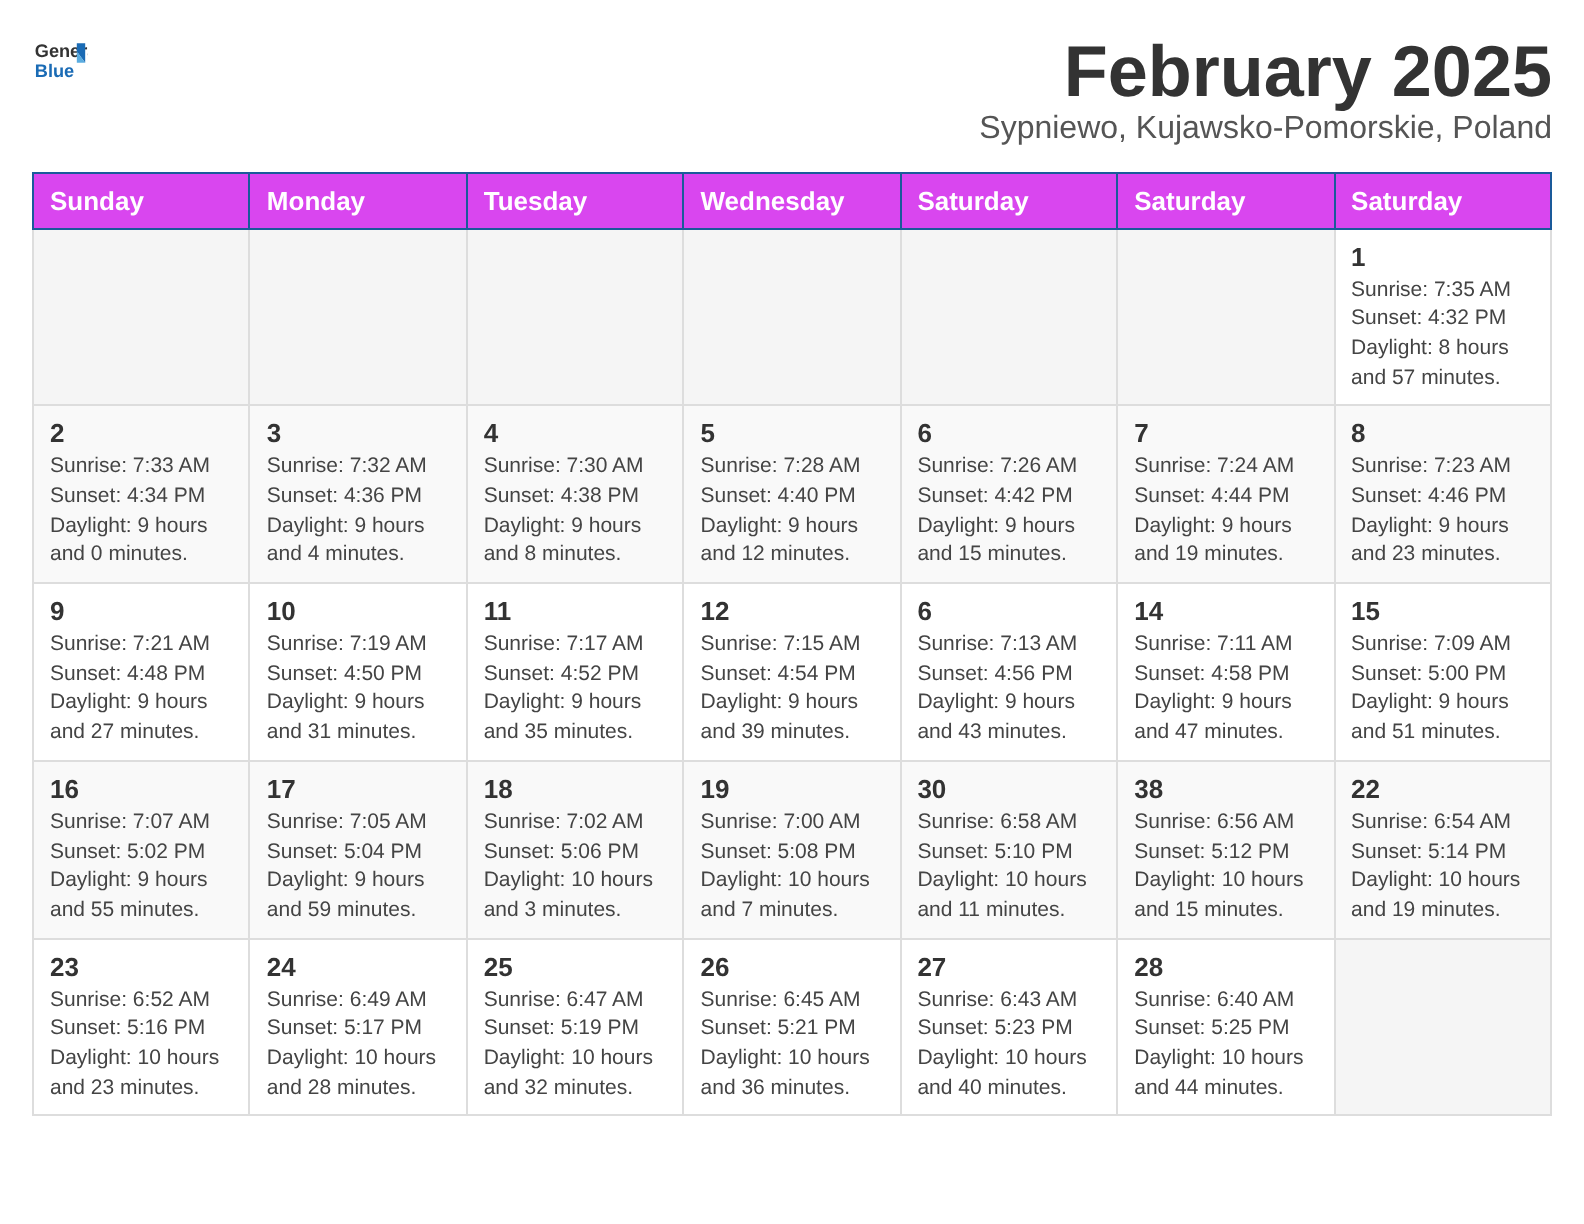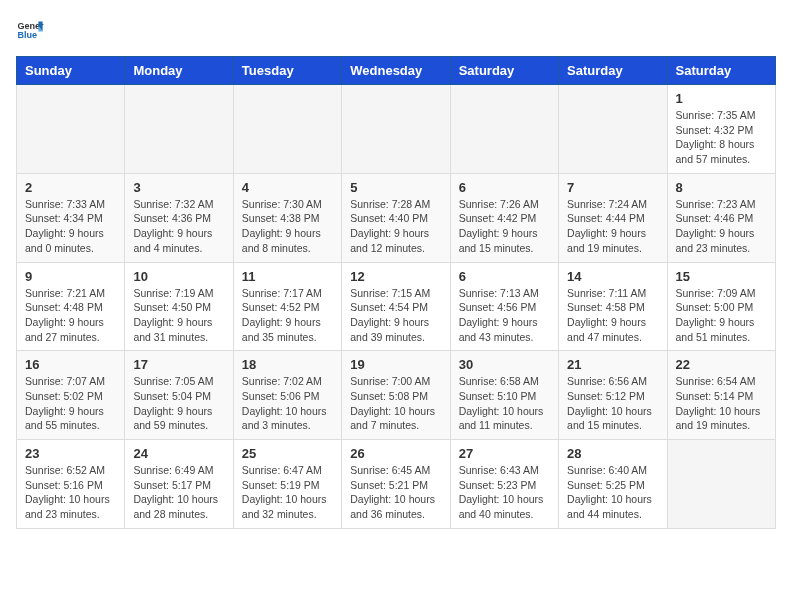--- a/index.html
+++ b/index.html
@@ -37,21 +37,21 @@
     .calendar-subtitle {
       font-size: 16px;
       color: #555;
     }
     .calendar-table {
       width: 100%;
       border-collapse: collapse;
       border: 1px solid #ccc;
     }
     .calendar-table th {
-      background: #1d4ed8;
+      background: #d946ef;
       color: #fff;
       padding: 6px 8px;
       text-align: left;
       font-size: 13px;
       border: 1px solid #1a5a9a;
     }
     .calendar-table td {
       vertical-align: top;
       padding: 6px 8px;
       border: 1px solid #ddd;
@@ -85,20 +85,24 @@
 
 <div class="header-section">
   <div class="logo">
     <svg class="logo-icon" viewBox="0 0 40 40">
       <text x="2" y="18" font-size="13" font-weight="bold" fill="#333">General</text>
       <text x="2" y="32" font-size="13" font-weight="bold" fill="#1a6bb5">Blue</text>
       <polygon points="32,8 38,8 38,22 32,14" fill="#1a6bb5"></polygon>
       <polygon points="32,14 38,22 32,22" fill="#5aace0"></polygon>
     </svg>
   </div>
+  <div class="title-area">
+    <div class="calendar-title">February 2025</div>
+    <div class="calendar-subtitle">Sypniewo, Kujawsko-Pomorskie, Poland</div>
+  </div>
 </div>
 
 <table class="calendar-table">
   <thead>
     <tr>
     <th>Sunday</th>
         <th>Monday</th>
         <th>Tuesday</th>
         <th>Wednesday</th>
         <th>Saturday</th>
@@ -194,21 +198,21 @@
         </td>
         <td>
           <span class="day-number">19</span>
           <div class="day-info">Sunrise: 7:00 AM<br>Sunset: 5:08 PM<br>Daylight: 10 hours and 7 minutes.</div>
         </td>
         <td>
           <span class="day-number">30</span>
           <div class="day-info">Sunrise: 6:58 AM<br>Sunset: 5:10 PM<br>Daylight: 10 hours and 11 minutes.</div>
         </td>
         <td>
-          <span class="day-number">21</span>
+          <span class="day-number">38</span>
           <div class="day-info">Sunrise: 6:56 AM<br>Sunset: 5:12 PM<br>Daylight: 10 hours and 15 minutes.</div>
         </td>
         <td>
           <span class="day-number">22</span>
           <div class="day-info">Sunrise: 6:54 AM<br>Sunset: 5:14 PM<br>Daylight: 10 hours and 19 minutes.</div>
         </td>
       </tr>
       <tr>
         <td>
           <span class="day-number">23</span>

